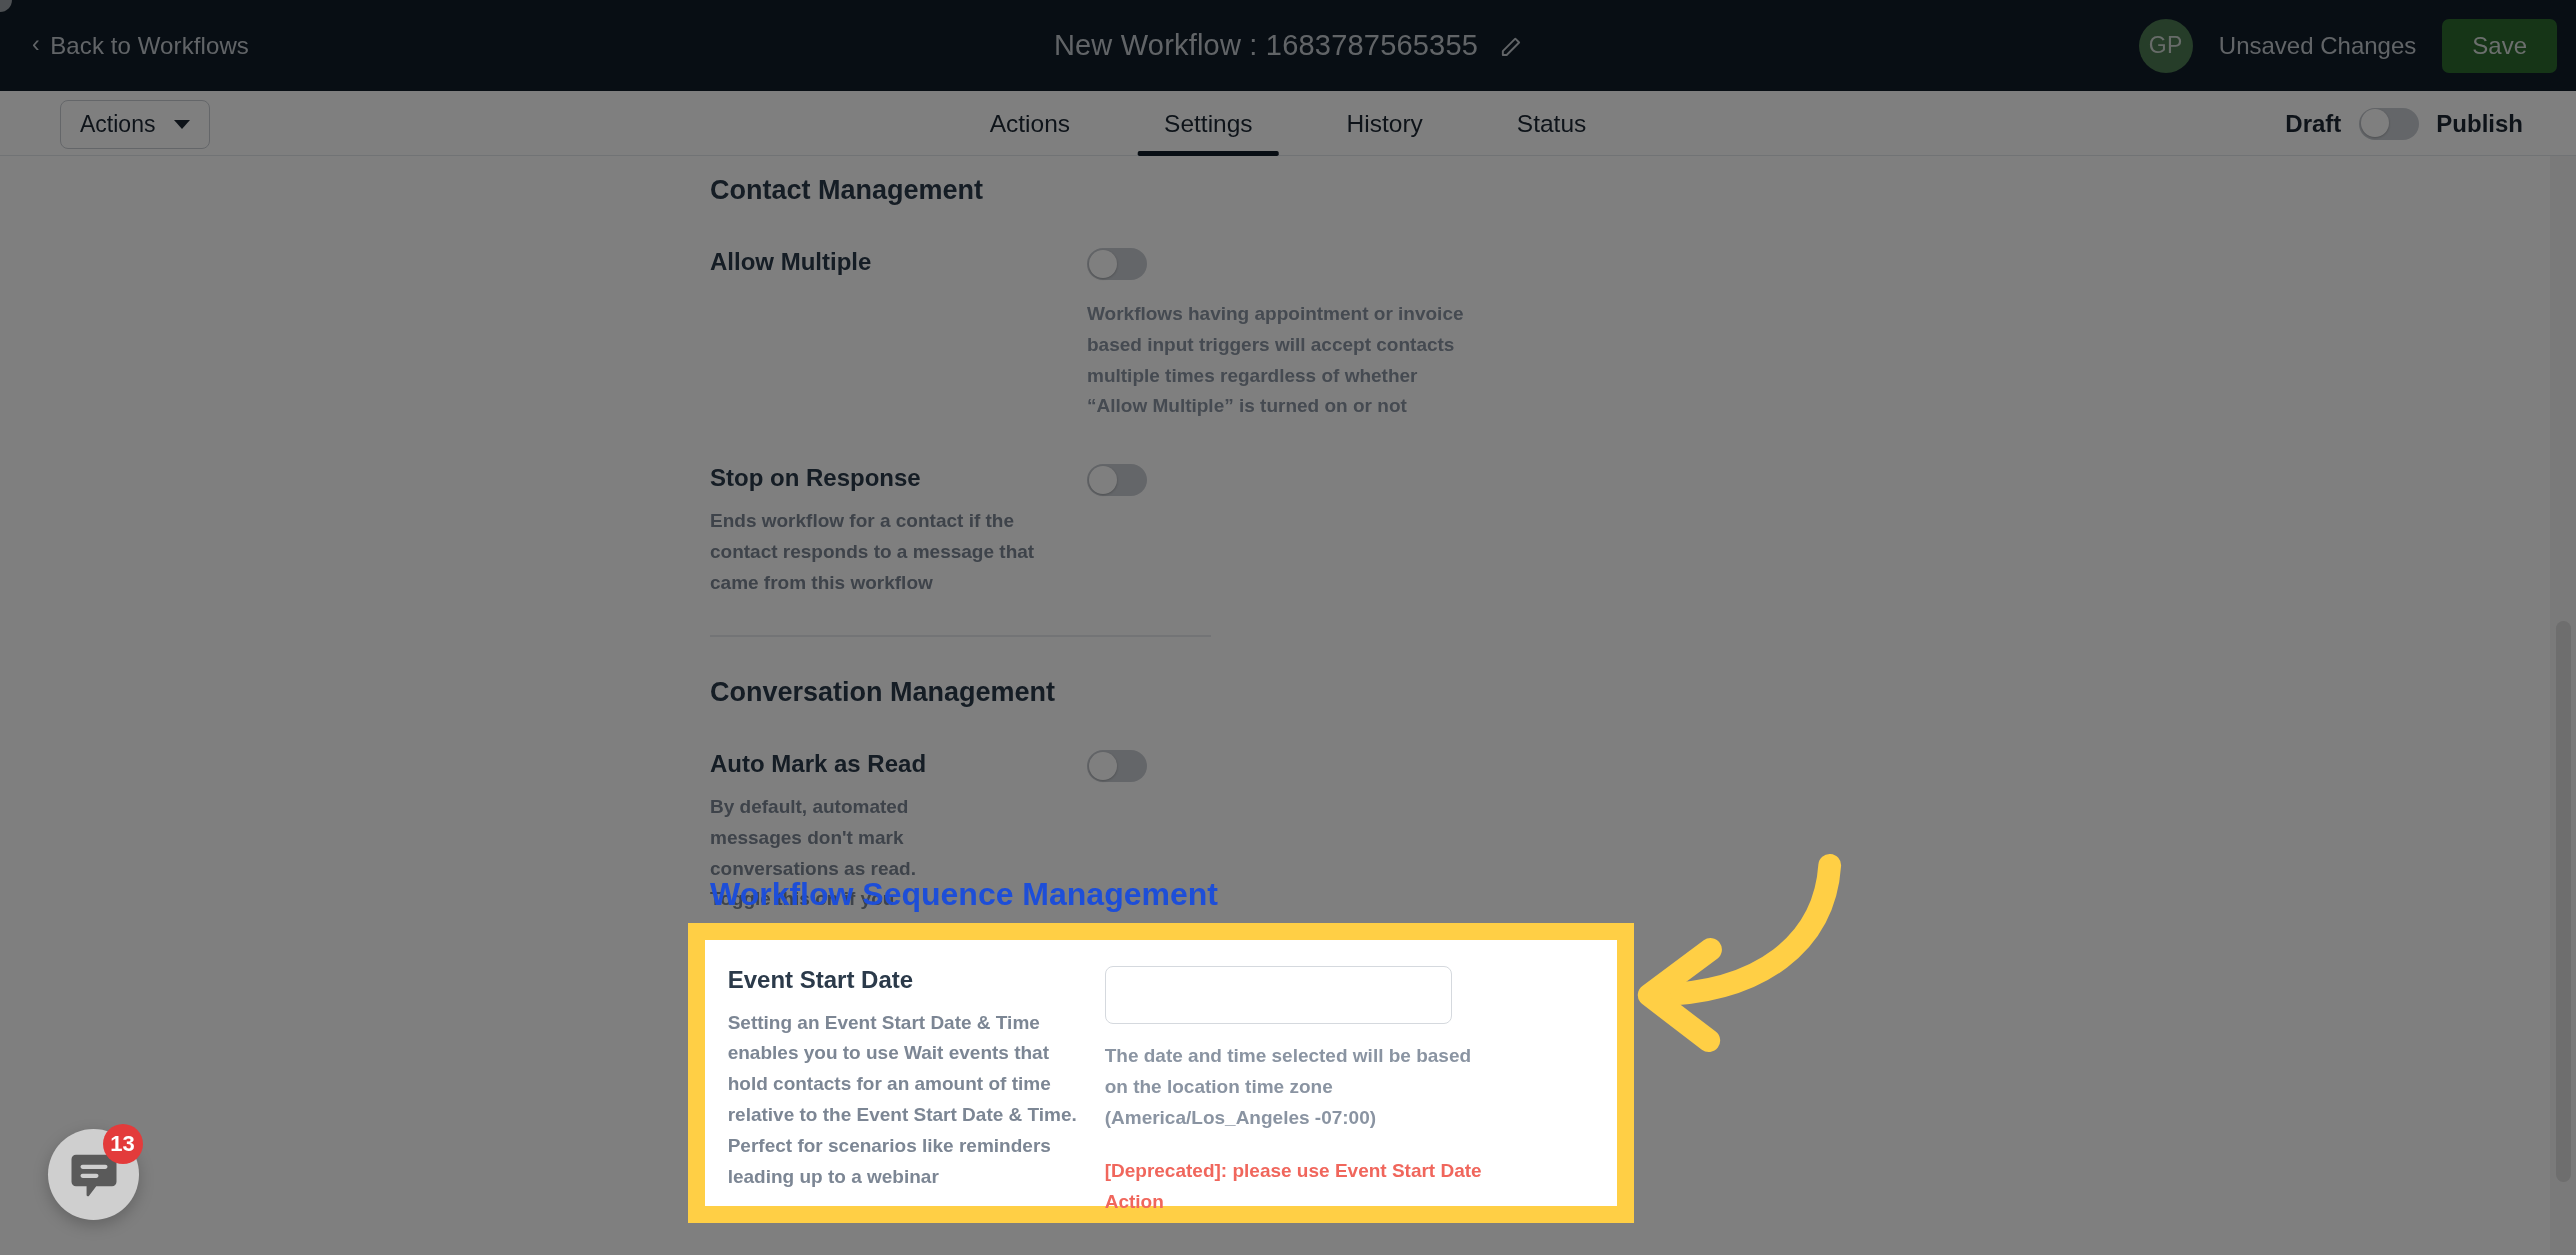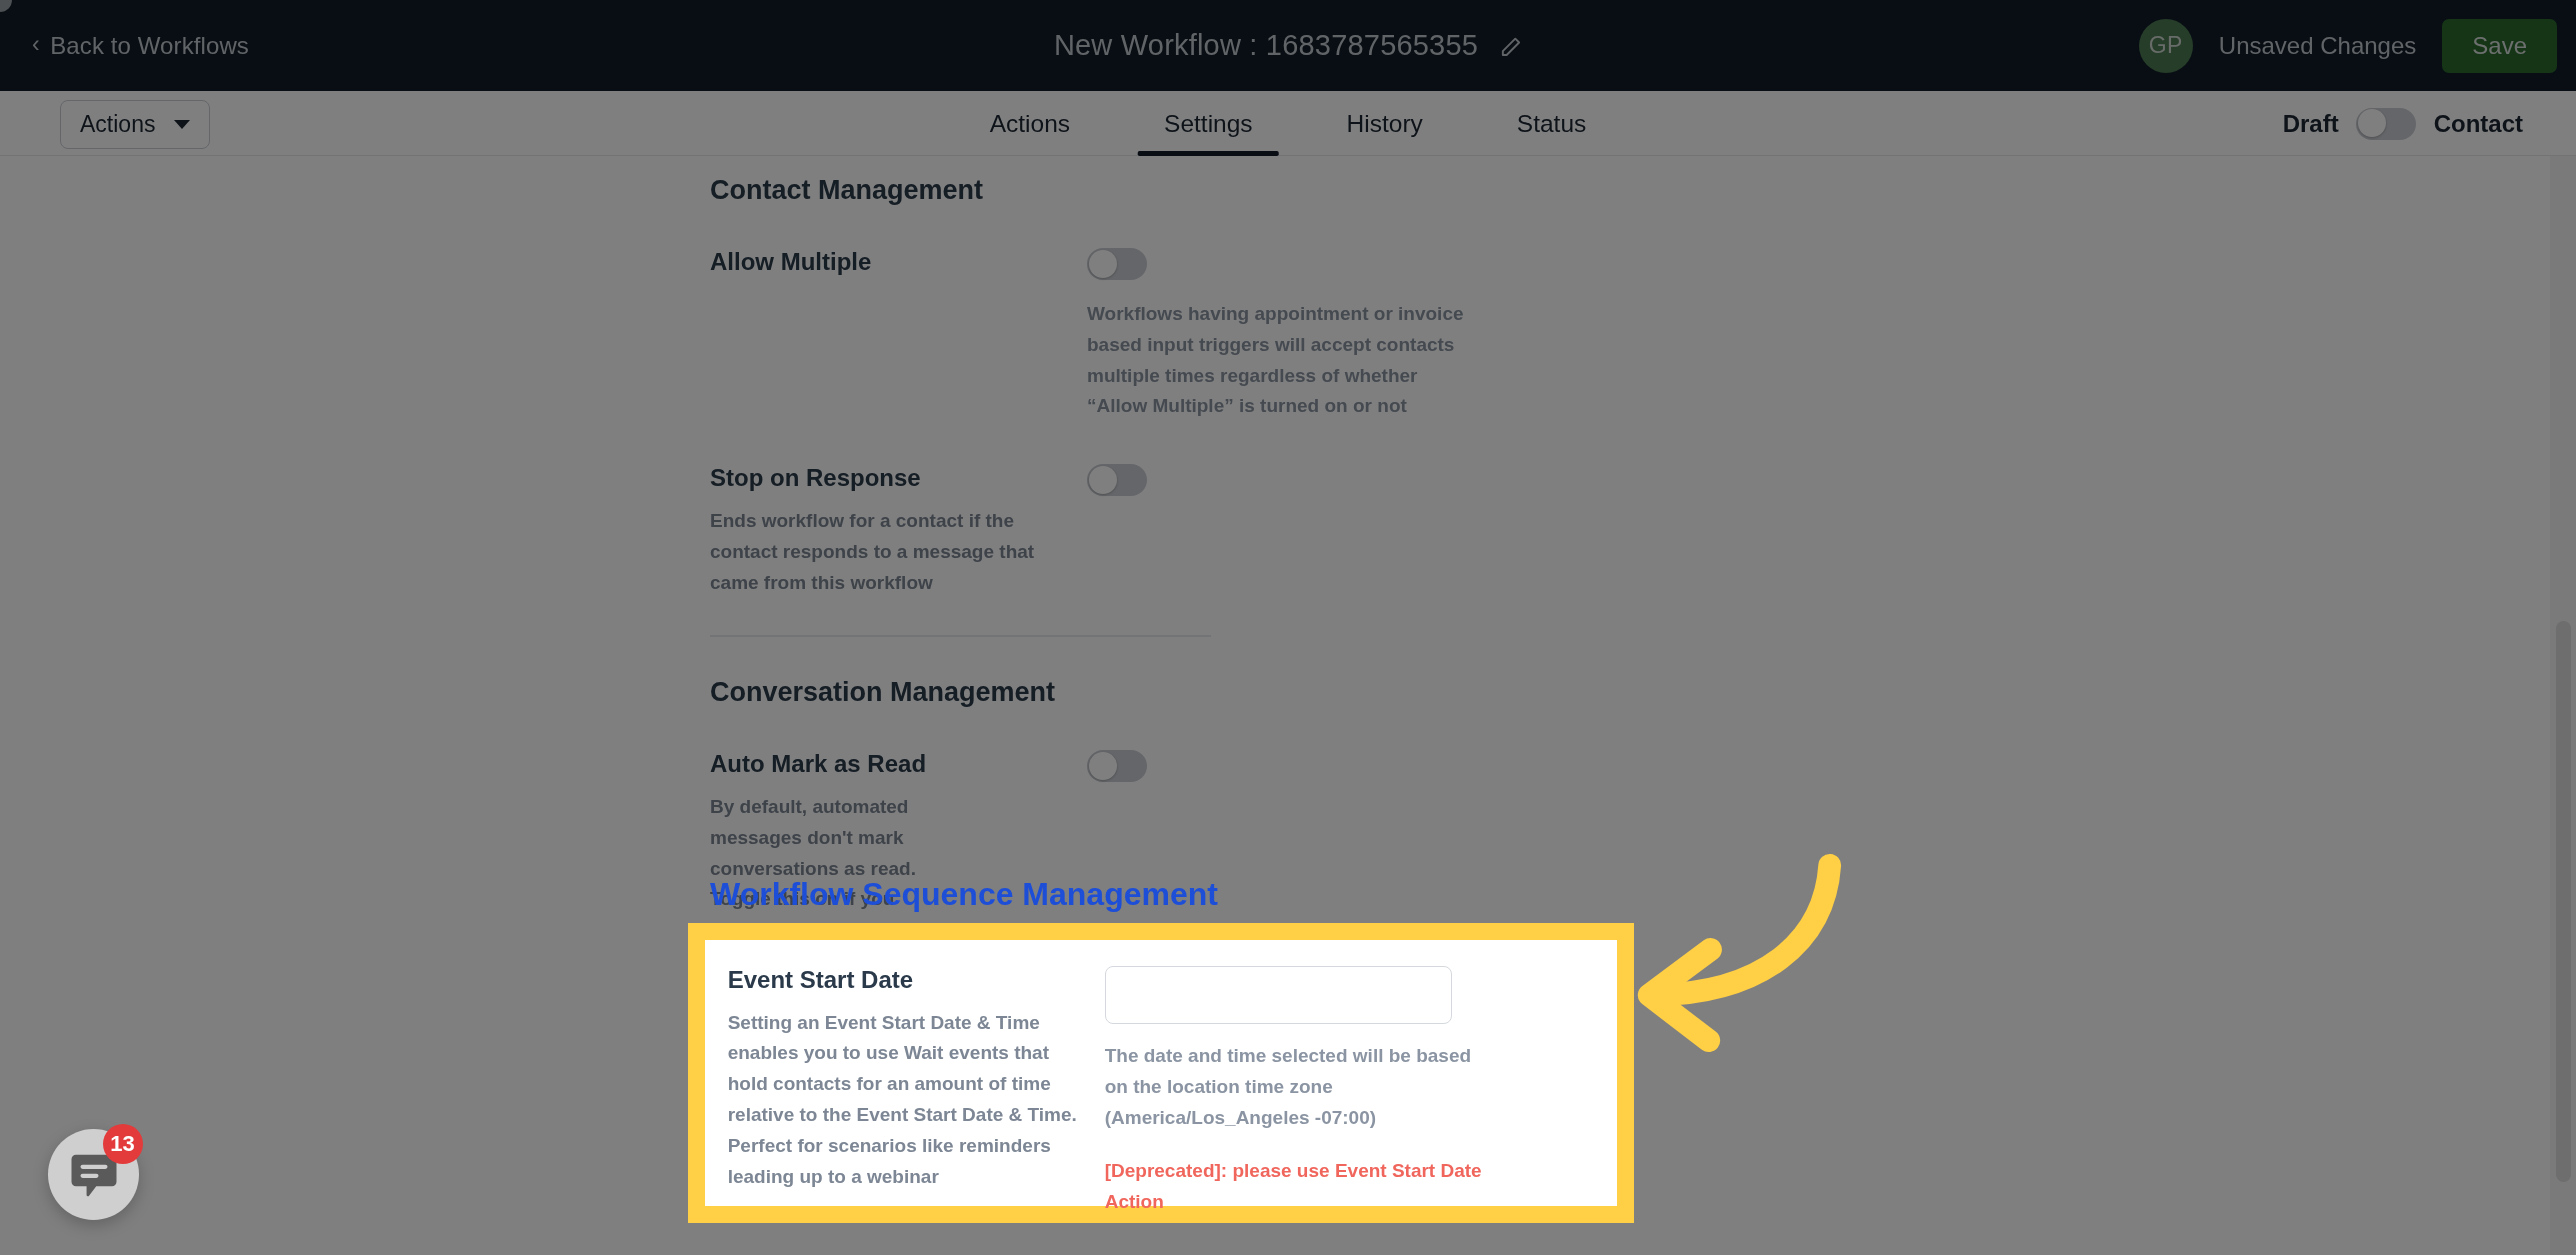--- a/index.html
+++ b/index.html
@@ -448,21 +448,21 @@
       <div class="tab">
           <span>Status</span>
         </div>
     </div>
 
     <div class="publish-wrap">
       <span class="pub-label">Draft</span>
       <div class="toggle">
           <div class="knob"></div>
         </div>
-      <span class="pub-label">Contact</span>
+      <span class="pub-label">Publish</span>
     </div>
   </div>
 
   <div class="content-area">
     <div class="settings-panel">
 
       <div style="height:19px"></div>
       <h2 class="sec-title">Contact Management</h2>
 
       <div style="height:42px"></div>

